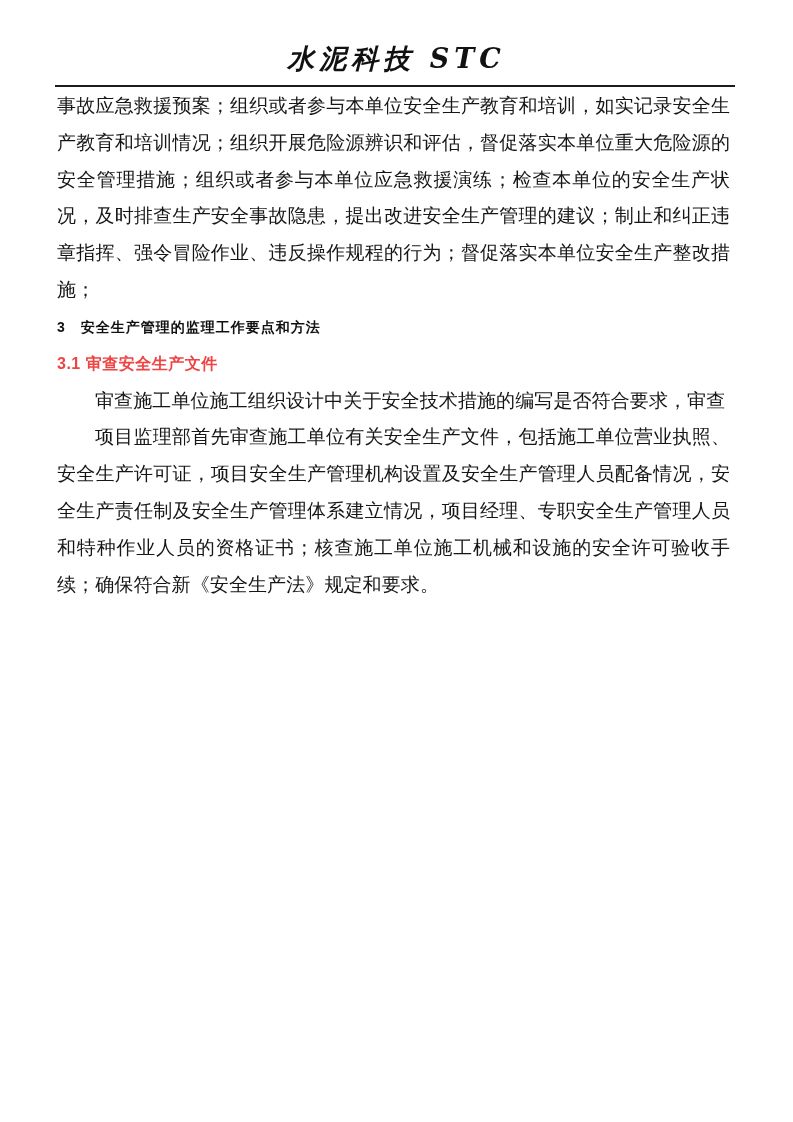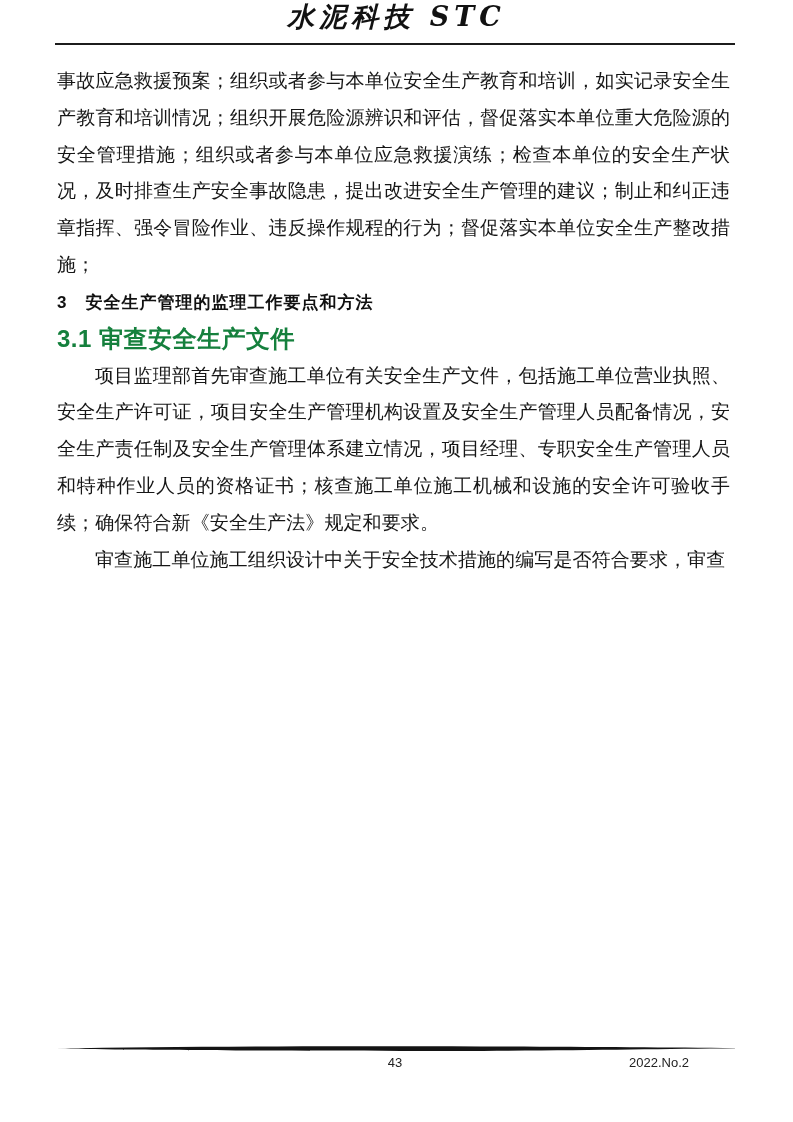--- a/index.html
+++ b/index.html
@@ -11,70 +11,71 @@
     position: relative;
     width: 793px;
     height: 1122px;
     background: #ffffff;
     color: #1b1b1b;
     overflow: hidden;
     font-family: "Liberation Serif", "DejaVu Serif", serif;
   }
   
   .header {
+    padding-top: 42px;
   }
   .journal-title {
     text-align: center;
     font-family: "DejaVu Serif", "Liberation Serif", serif;
     font-style: italic;
     font-weight: 600;
     font-size: 27px;
     line-height: 34px;
     letter-spacing: 5px;
     color: #111;
   }
   .header-rule {
     height: 0;
     border-top: 2.2px solid #1c1c1c;
     margin: 9px 58px 0 55px;
   }
   
   .body-area {
-    margin: 18px 63px 0 57px; 
+    margin: 1px 63px 0 57px; 
   }
   .body-p {
     margin: 0;
     font-size: 19px;
     line-height: 36.8px;
     text-align: justify;
     text-justify: inter-ideograph;
     letter-spacing: 0.1px;
     color: #161616;
     word-break: break-all;
   }
   .body-p.indent {
     text-indent: 2em;
   }
   .sec-heading {
     margin: 0;
     font-family: "Liberation Sans", "DejaVu Sans", sans-serif;
     font-weight: bold;
-    font-size: 17px;
+    font-size: 14px;
     line-height: 37px;
     letter-spacing: 1px;
     color: #111;
   }
   .subsec-heading {
     margin: 0;
     font-family: "Liberation Sans", "DejaVu Sans", sans-serif;
     font-weight: bold;
-    font-size: 24px;
+    font-size: 16px;
     line-height: 36.8px;
     letter-spacing: 0.5px;
-    color: #15803d;
+    color: #ef4444;
   }
   
   .footer {
     position: absolute;
     left: 55px;
     top: 1044px;
     width: 680px;
   }
   .footer-rule-svg {
     display: block;
@@ -115,35 +116,20 @@
 
     <p class="body-p">事故应急救援预案；组织或者参与本单位安全生产教育和培训，如实记录安全生产教育和培训情况；组织开展危险源辨识和评估，督促落实本单位重大危险源的安全管理措施；组织或者参与本单位应急救援演练；检查本单位的安全生产状况，及时排查生产安全事故隐患，提出改进安全生产管理的建议；制止和纠正违章指挥、强令冒险作业、违反操作规程的行为；督促落实本单位安全生产整改措施；</p>
 
 
 
     <h2 class="sec-heading">3　安全生产管理的监理工作要点和方法</h2>
 
 
     <h3 class="subsec-heading">3.1 审查安全生产文件</h3>
 
+    <p class="body-p indent">审查施工单位施工组织设计中关于安全技术措施的编写是否符合要求，审查</p>
+
     <p class="body-p indent">项目监理部首先审查施工单位有关安全生产文件，包括施工单位营业执照、安全生产许可证，项目安全生产管理机构设置及安全生产管理人员配备情况，安全生产责任制及安全生产管理体系建立情况，项目经理、专职安全生产管理人员和特种作业人员的资格证书；核查施工单位施工机械和设施的安全许可验收手续；确保符合新《安全生产法》规定和要求。</p>
-
-    <p class="body-p indent">审查施工单位施工组织设计中关于安全技术措施的编写是否符合要求，审查</p>
 
   </div>
 
-  <div class="footer">
-    <svg class="footer-rule-svg" viewBox="0 0 680 9" preserveAspectRatio="none" aria-hidden="true">
-      <path d="M0,4.6
-               C 90,2.8 180,2.4 300,2.2
-               C 440,2.0 580,3.0 680,4.0
-               L 680,4.3
-               C 600,5.2 520,6.6 400,6.9
-               C 280,7.2 140,6.4 60,5.6
-               C 30,5.2 10,4.9 0,4.6 Z" fill="#141414"></path>
-    </svg>
-    <div class="footer-row">
-      <span class="footer-page-num">43</span>
-      <span class="footer-issue">2022.No.2</span>
-    </div>
-  </div>
 
 </div>
 
 </body></html>

